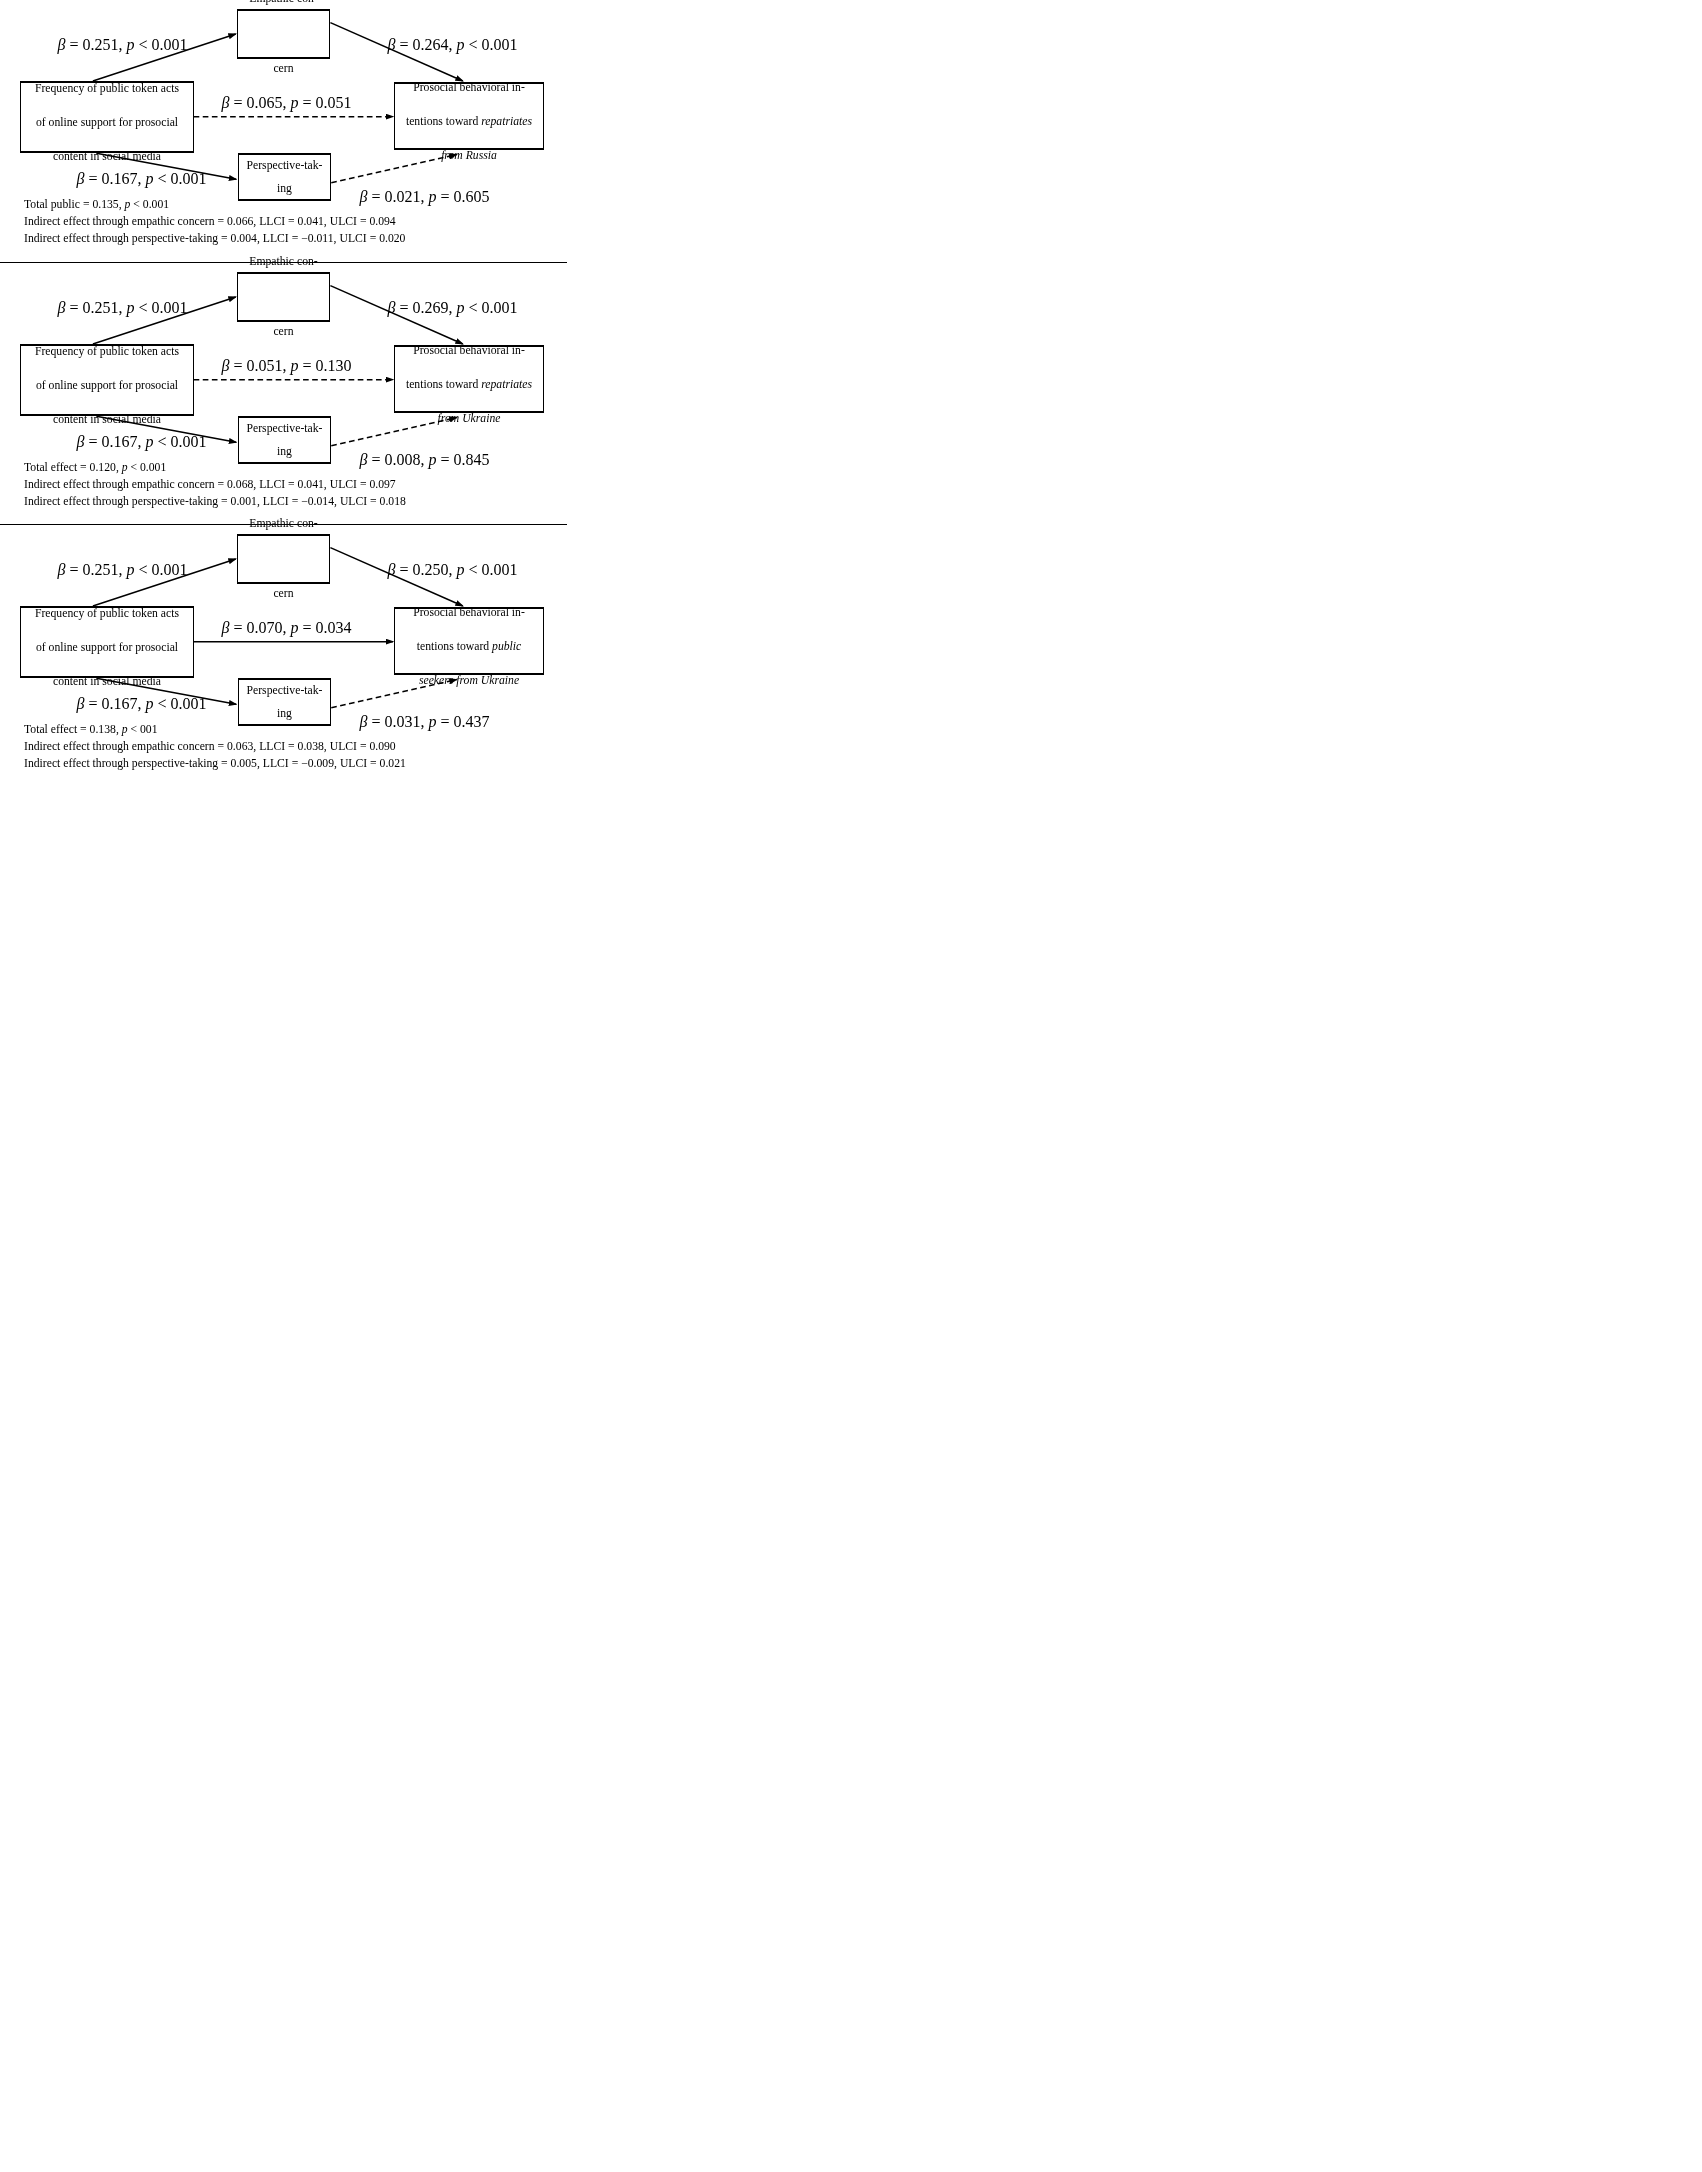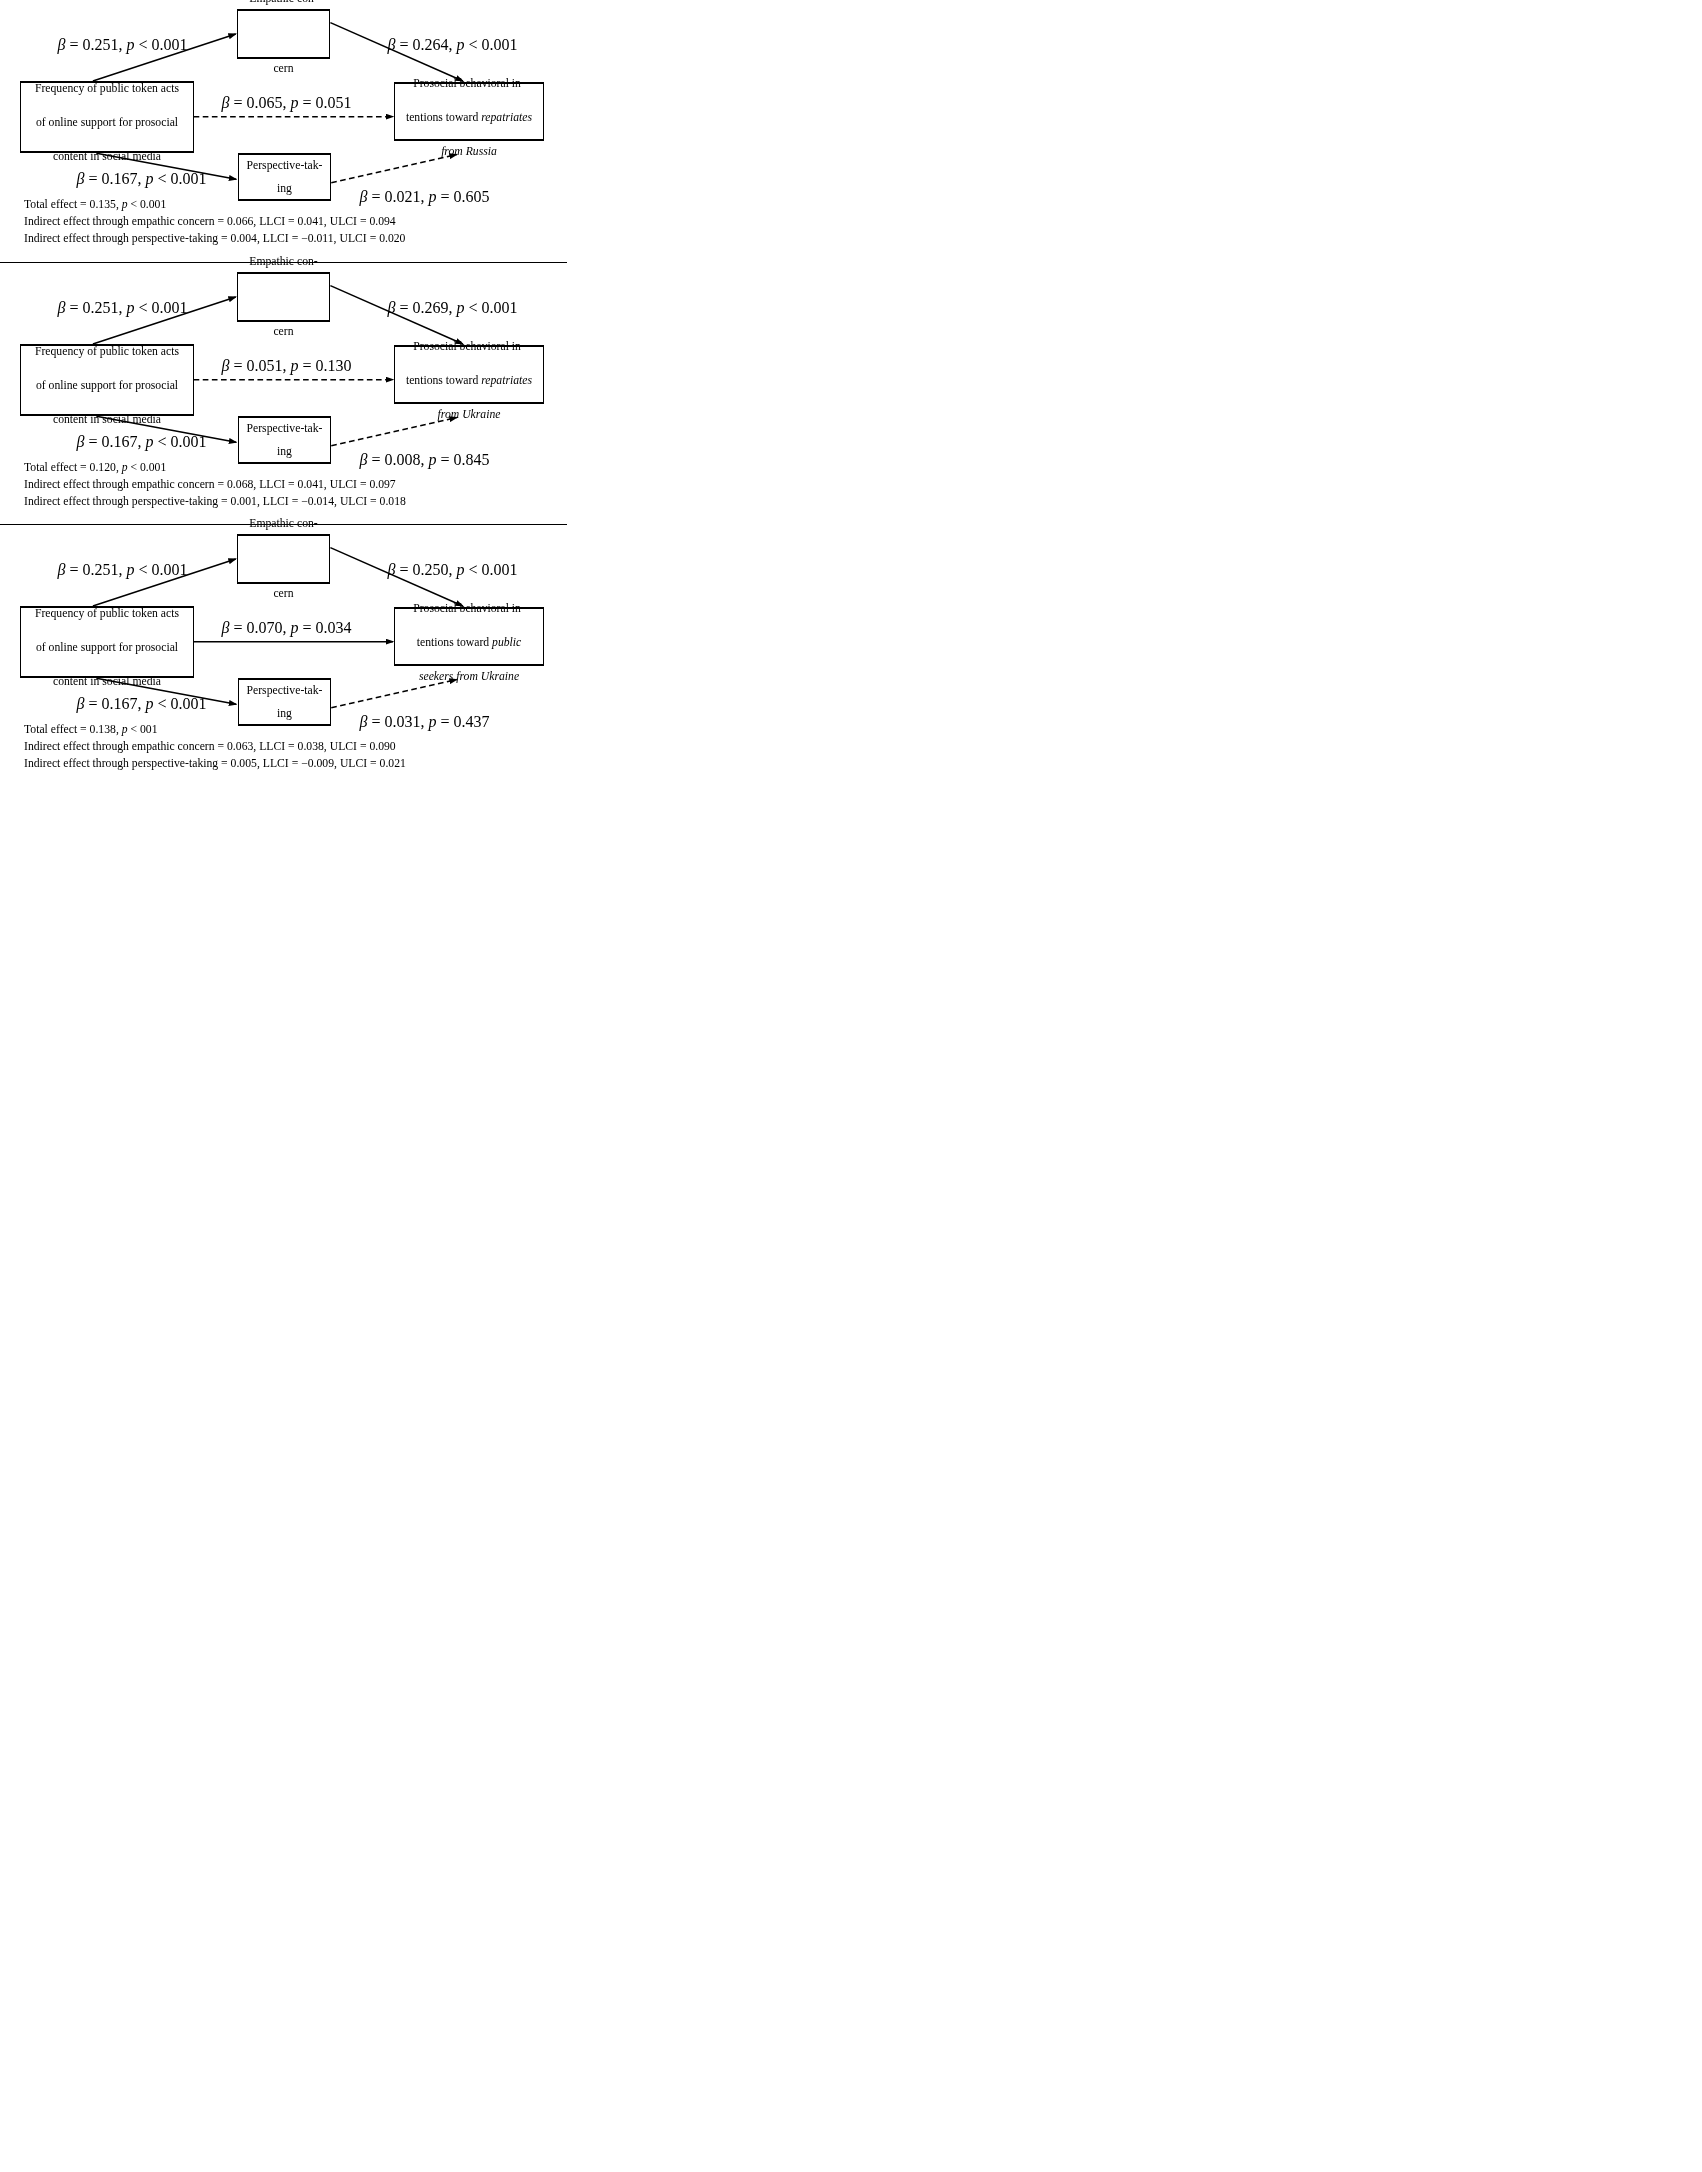--- a/index.html
+++ b/index.html
@@ -40,21 +40,21 @@
     align-items: center;
     justify-content: center;
     text-align: center;
     font-size: 11.7px;
   }
   .box .bline { line-height: 22px; white-space: nowrap; margin-top: 12px; }
   .box .mline { line-height: 23.5px; white-space: nowrap; }
 
   .box-predictor { left: 20px;  top: 81px; width: 174px; height: 72px; }
   .box-ec        { left: 237px; top: 8.7px;  width: 93px; height: 50px; gap: 47px; }
-  .box-outcome   { left: 394px; top: 82px; width: 150px; height: 59px; }
+  .box-outcome   { left: 394px; top: 82px; width: 150px; height: 68px; }
   .box-pt        { left: 238px; top: 153px; width: 93px; height: 48px; }
 
   .plabel {
     position: absolute;
     width: 139px;
     text-align: center;
     font-size: 16px;
     white-space: nowrap;
   }
   .lbl-a1     { left: 53px; top: 36px; }
@@ -117,21 +117,21 @@
       <div class="mline">ing</div>
     </div>
 
     <div class="plabel lbl-a1"><span class="it">β</span><span> = 0.251, </span><span class="it">p</span><span> &lt; 0.001</span></div>
     <div class="plabel lbl-b1"><span class="it">β</span><span> = 0.264, </span><span class="it">p</span><span> &lt; 0.001</span></div>
     <div class="plabel lbl-direct"><span class="it">β</span><span> = 0.065, </span><span class="it">p</span><span> = 0.051</span></div>
     <div class="plabel lbl-a2"><span class="it">β</span><span> = 0.167, </span><span class="it">p</span><span> &lt; 0.001</span></div>
     <div class="plabel lbl-b2"><span class="it">β</span><span> = 0.021, </span><span class="it">p</span><span> = 0.605</span></div>
 
     <div class="effects">
-      <div class="eline"><span>Total effect = 0.135, </span><span class="it">p</span><span> &lt; 0.001</span></div>
+      <div class="eline"><span>Total public = 0.135, </span><span class="it">p</span><span> &lt; 0.001</span></div>
       <div class="eline">Indirect effect through empathic concern = 0.066, LLCI = 0.041, ULCI = 0.094</div>
       <div class="eline">Indirect effect through perspective-taking = 0.004, LLCI = −0.011, ULCI = 0.020</div>
     </div>
   </section>
 
   <section class="panel">
     <svg class="arrows" viewBox="0 0 1306 602" preserveAspectRatio="none">
       <line x1="214" y1="186" x2="543" y2="78"></line>
       <line x1="761" y1="52" x2="1066" y2="186"></line>
       <line x1="446" y1="268" x2="905" y2="268" class="dashed"></line>

